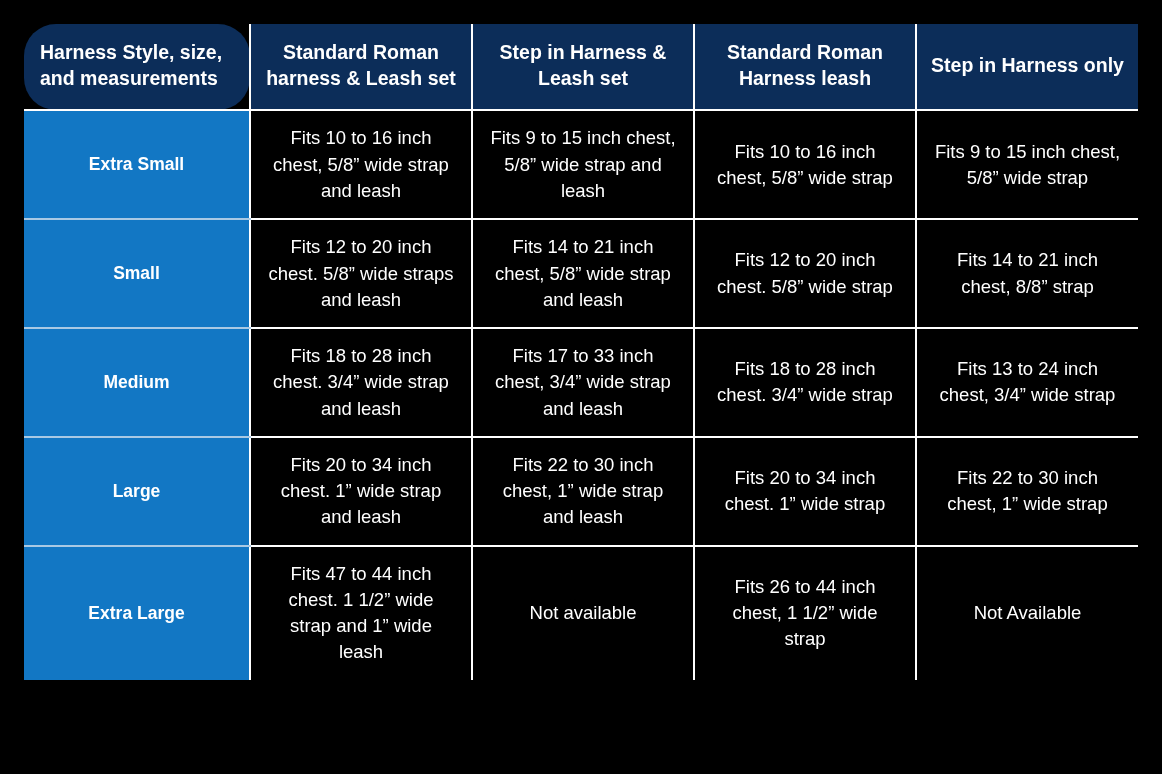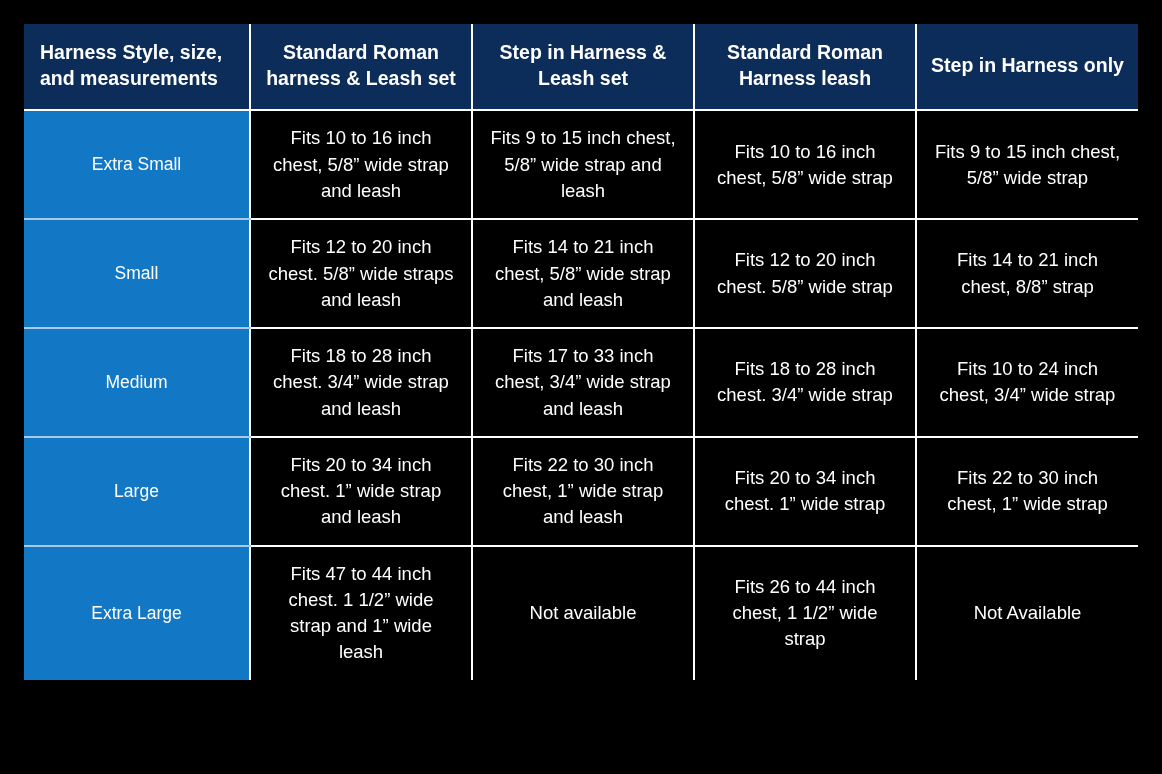--- a/index.html
+++ b/index.html
@@ -38,28 +38,29 @@
     line-height: 1.32;
     padding: 16px 14px 18px 14px;
     vertical-align: middle;
     text-align: center;
     border-right: 2px solid #ffffff;
     border-bottom: 2px solid #ffffff;
   }
   thead th.corner {
     text-align: left;
     padding-left: 16px;
+    border-radius: 32px;
   }
   thead th:last-child { border-right: none; text-align: center; }
 
   tbody th.rowhead {
     background: #1277c4;
     color: #ffffff;
     font-size: 17.5px;
-    font-weight: normal;
+    font-weight: bold;
     text-align: center;
     vertical-align: middle;
     border-right: 2px solid #ffffff;
     border-bottom: 2px solid #a9c9e4;
     padding: 10px 8px;
   }
   tbody tr:last-child th.rowhead { border-bottom: none; }
 
   tbody td {
     background: #000000;
@@ -109,21 +110,21 @@
         <td>Fits 12 to 20 inch chest. 5/8” wide straps and leash</td>
         <td>Fits 14 to 21 inch chest, 5/8” wide strap and leash</td>
         <td>Fits 12 to 20 inch chest. 5/8” wide strap</td>
         <td>Fits 14 to 21 inch chest, 8/8” strap</td>
       </tr>
       <tr>
         <th class="rowhead">Medium</th>
         <td>Fits 18 to 28 inch chest. 3/4” wide strap and leash</td>
         <td>Fits 17 to 33 inch chest, 3/4” wide strap and leash</td>
         <td>Fits 18 to 28 inch chest. 3/4” wide strap</td>
-        <td>Fits 10 to 24 inch chest, 3/4” wide strap</td>
+        <td>Fits 13 to 24 inch chest, 3/4” wide strap</td>
       </tr>
       <tr>
         <th class="rowhead">Large</th>
         <td>Fits 20 to 34 inch chest. 1” wide strap and leash</td>
         <td>Fits 22 to 30 inch chest, 1” wide strap and leash</td>
         <td>Fits 20 to 34 inch chest. 1” wide strap</td>
         <td>Fits 22 to 30 inch chest, 1” wide strap</td>
       </tr>
       <tr>
         <th class="rowhead">Extra Large</th>

